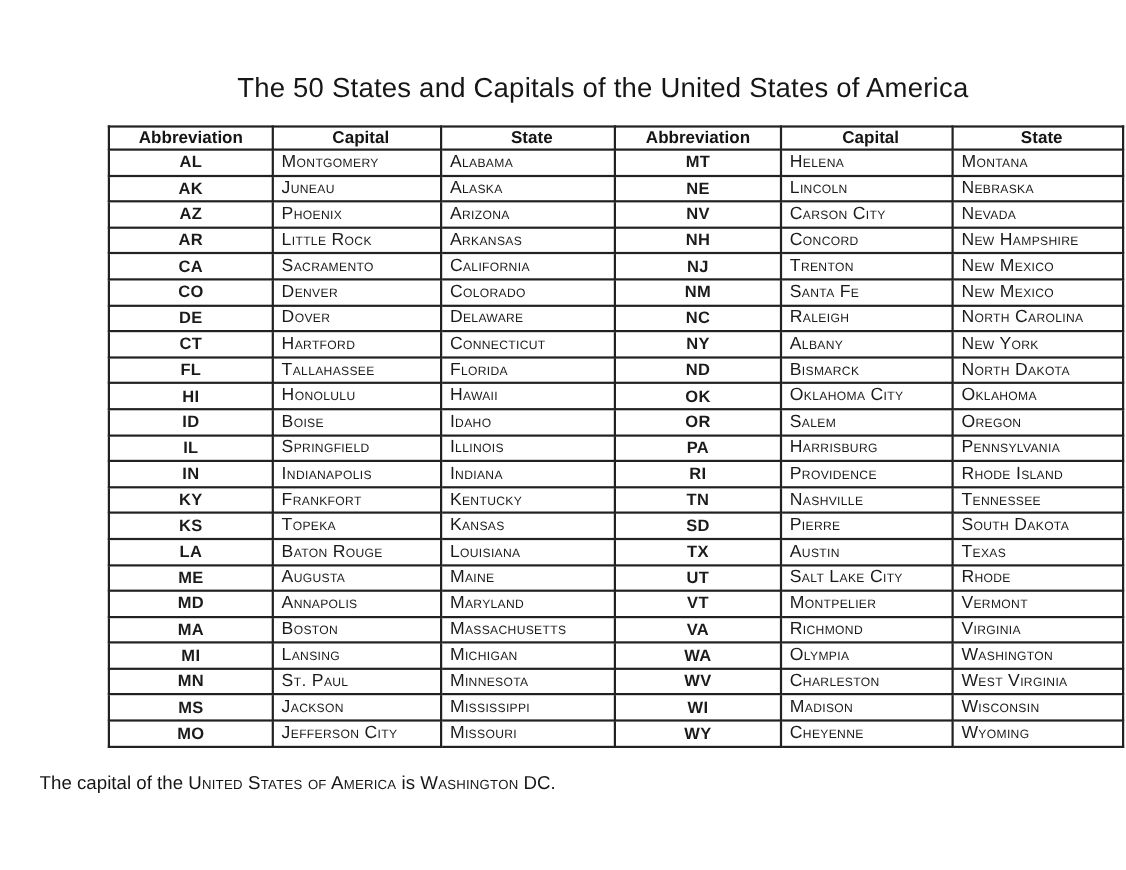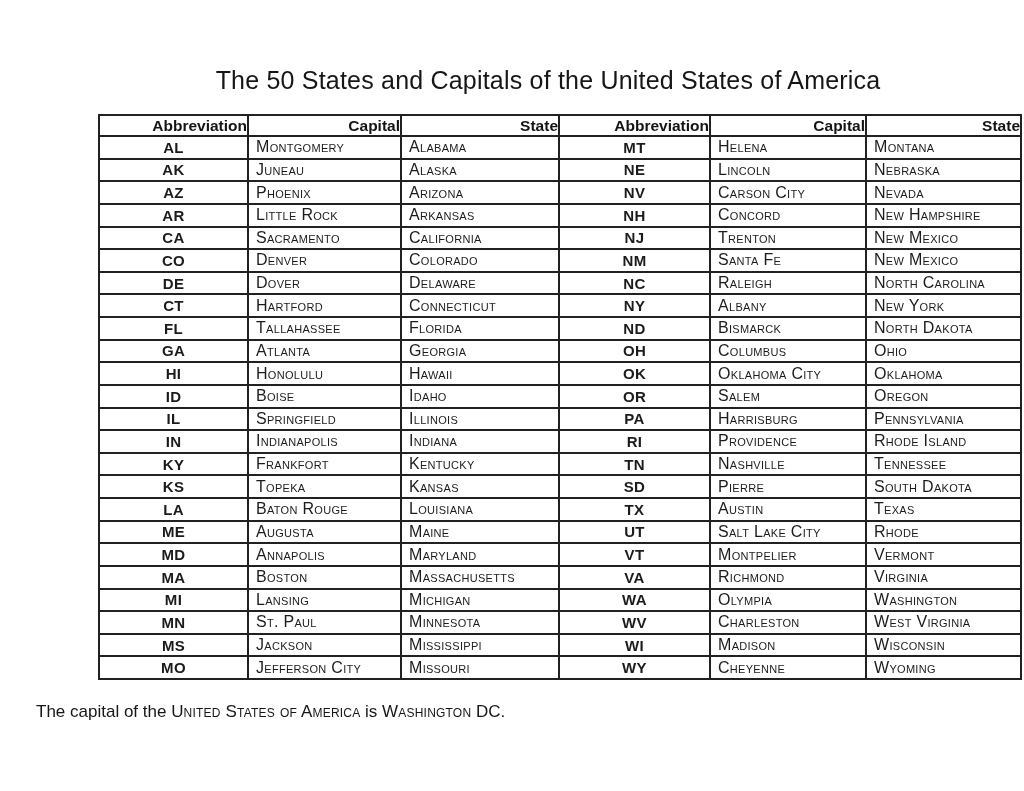--- a/index.html
+++ b/index.html
@@ -43,26 +43,26 @@
     border: 2px solid #212121;
     padding: 0;
     vertical-align: middle;
     overflow: hidden;
     white-space: nowrap;
     height: 19px;
   }
   .states-table th {
     font-size: 15.5px;
     font-weight: 700;
-    text-align: right;
+    text-align: center;
     padding-left: 7px;
     color: #141414;
   }
   .states-table th.abbr {
-    text-align: right;
+    text-align: center;
     padding-left: 0;
   }
   .states-table td.abbr {
     text-align: center;
     font-size: 15px;
     letter-spacing: 0.3px;
     font-weight: bold;
   }
   .states-table td.sc {
     font-variant: small-caps;
@@ -179,28 +179,20 @@
         </tr>
         <tr>
           <td class="abbr">FL</td>
           <td class="sc">Tallahassee</td>
           <td class="sc">Florida</td>
           <td class="abbr">ND</td>
           <td class="sc">Bismarck</td>
           <td class="sc">North Dakota</td>
         </tr>
         <tr>
-          <td class="abbr">GA</td>
-          <td class="sc">Atlanta</td>
-          <td class="sc">Georgia</td>
-          <td class="abbr">OH</td>
-          <td class="sc">Columbus</td>
-          <td class="sc">Ohio</td>
-        </tr>
-        <tr>
           <td class="abbr">HI</td>
           <td class="sc">Honolulu</td>
           <td class="sc">Hawaii</td>
           <td class="abbr">OK</td>
           <td class="sc">Oklahoma City</td>
           <td class="sc">Oklahoma</td>
         </tr>
         <tr>
           <td class="abbr">ID</td>
           <td class="sc">Boise</td>

